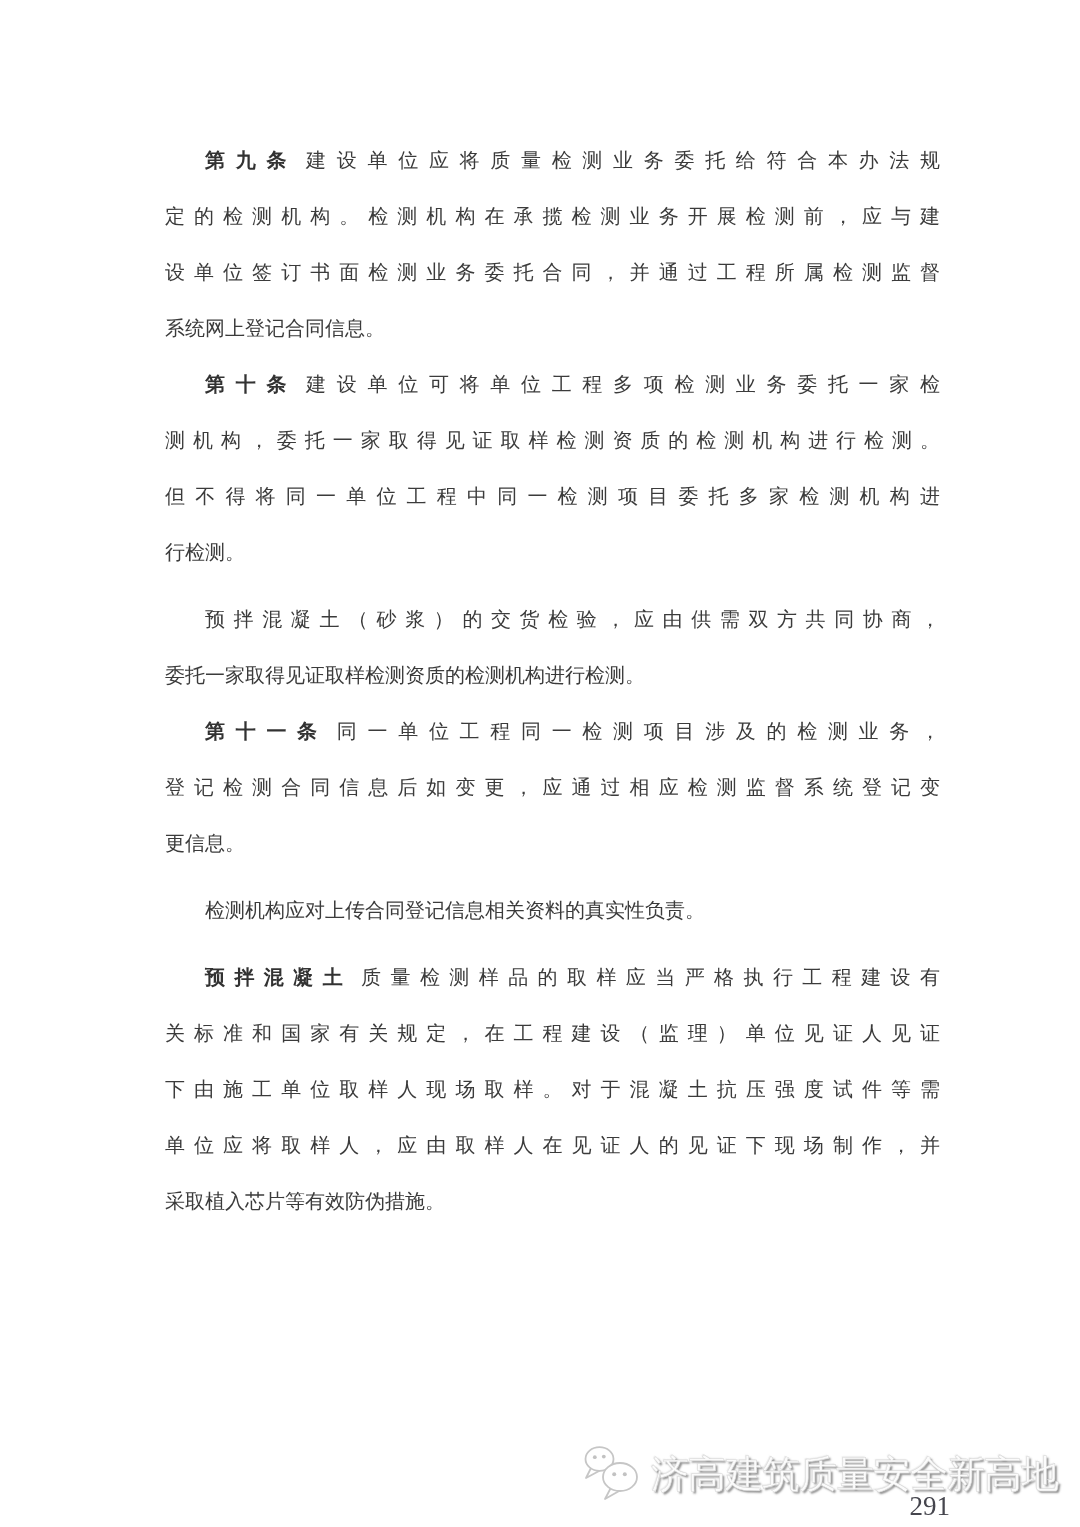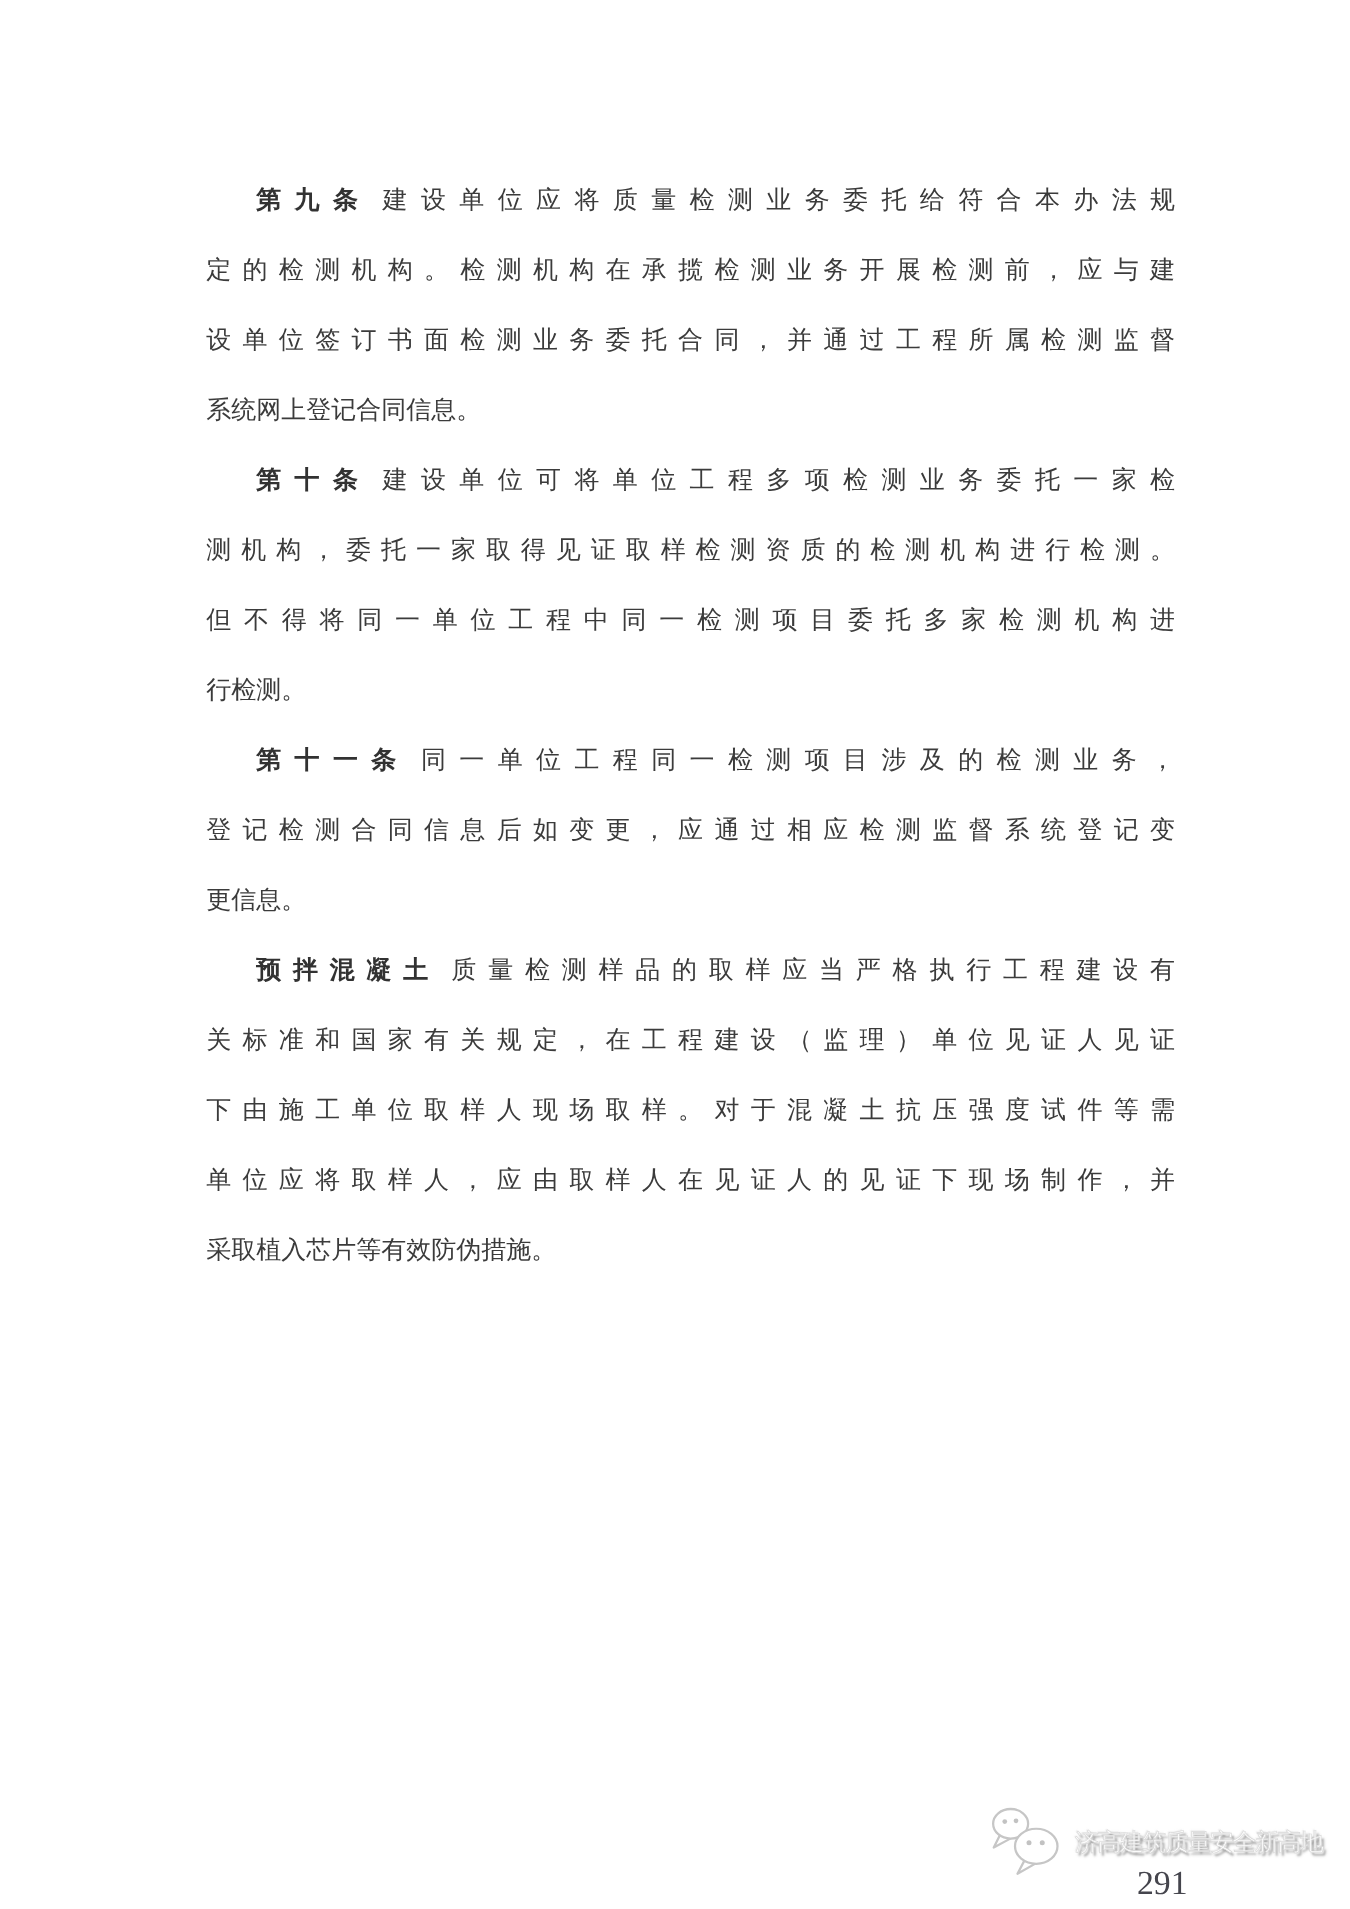--- a/index.html
+++ b/index.html
@@ -53,21 +53,21 @@
   .watermark {
     position: absolute;
     top: 1444px;
     right: 22px;
     display: flex;
     align-items: center;
     gap: 7px;
   }
   .watermark-icon { display: block; }
   .watermark-text {
-    font-size: 19px;
+    font-size: 38px;
     letter-spacing: -1px;
     color: #fbfbfb;
     font-weight: 400;
     -webkit-text-stroke: 0.5px #d8d8d8;
     text-shadow: 2px 2px 2px rgba(125,125,125,0.85),
                  -1px -1px 1px rgba(215,215,215,0.5);
     white-space: nowrap;
   }
 </style>
 </head>
@@ -79,24 +79,31 @@
       <div class="line">定的检测机构。检测机构在承揽检测业务开展检测前，应与建</div>
       <div class="line">设单位签订书面检测业务委托合同，并通过工程所属检测监督</div>
       <div class="line last">系统网上登记合同信息。</div>
     </div>
     <div class="para">
       <div class="line first"><span class="lead">第十条</span>建设单位可将单位工程多项检测业务委托一家检</div>
       <div class="line">测机构，委托一家取得见证取样检测资质的检测机构进行检测。</div>
       <div class="line">但不得将同一单位工程中同一检测项目委托多家检测机构进</div>
       <div class="line last">行检测。</div>
     </div>
+    <div class="para sp-before">
+      <div class="line first">预拌混凝土（砂浆）的交货检验，应由供需双方共同协商，</div>
+      <div class="line last">委托一家取得见证取样检测资质的检测机构进行检测。</div>
+    </div>
     <div class="para">
       <div class="line first"><span class="lead">第十一条</span>同一单位工程同一检测项目涉及的检测业务，</div>
       <div class="line">登记检测合同信息后如变更，应通过相应检测监督系统登记变</div>
       <div class="line last">更信息。</div>
+    </div>
+    <div class="para sp-before sp-after">
+      <div class="line first last">检测机构应对上传合同登记信息相关资料的真实性负责。</div>
     </div>
     <div class="para">
       <div class="line first"><span class="lead">预拌混凝土</span>质量检测样品的取样应当严格执行工程建设有</div>
       <div class="line">关标准和国家有关规定，在工程建设（监理）单位见证人见证</div>
       <div class="line">下由施工单位取样人现场取样。对于混凝土抗压强度试件等需</div>
       <div class="line">单位应将取样人，应由取样人在见证人的见证下现场制作，并</div>
       <div class="line last">采取植入芯片等有效防伪措施。</div>
     </div>
   </div>
 

